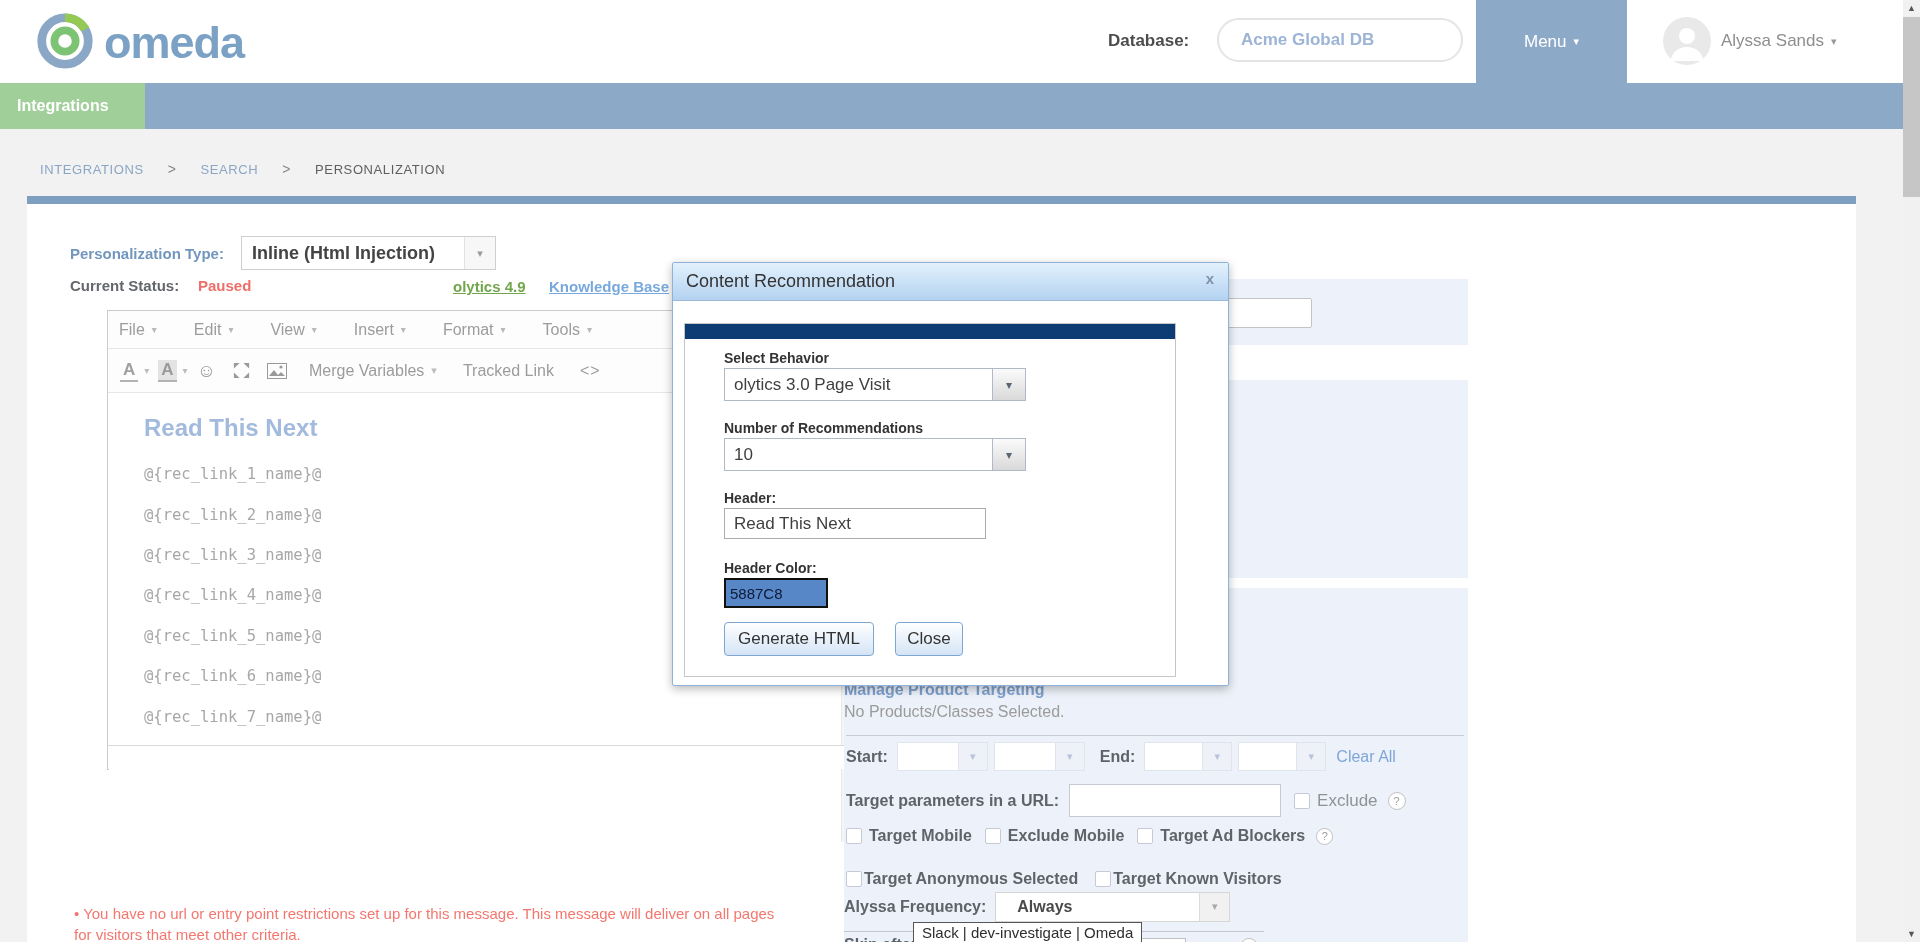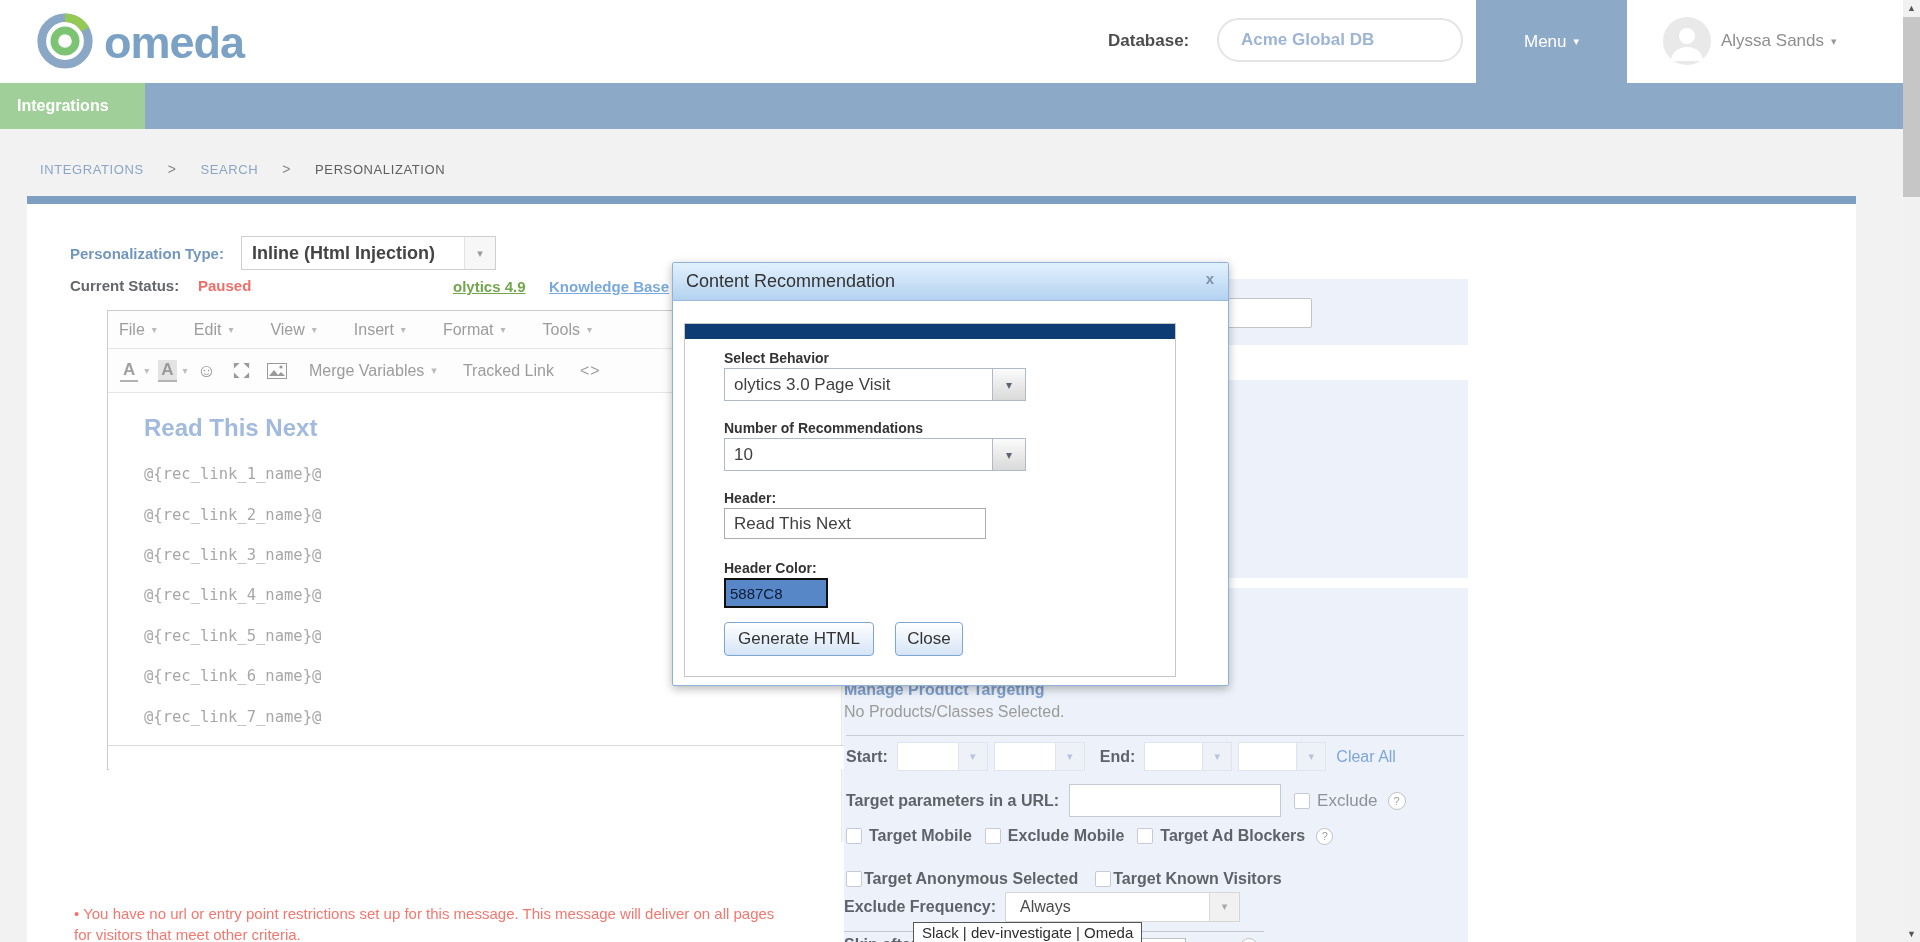--- a/index.html
+++ b/index.html
@@ -99,21 +99,21 @@
   .url-input{width:212px;height:33px;border:1px solid #c6cad3;box-sizing:border-box;background:#fff;font-size:15px;padding:0 6px;font-family:"Liberation Sans",sans-serif;}
   .cb{width:16px;height:16px;background:#fff;border:1px solid #c5cad6;border-radius:2px;box-sizing:border-box;cursor:pointer;flex:none;}
   .glab{font-size:17px;color:#8f9399;}
   .qm{width:18px;height:18px;border-radius:50%;border:1px solid #c2c2c2;color:#9e9e9e;font-size:11px;
       display:flex;align-items:center;justify-content:center;box-sizing:border-box;background:#fff;cursor:pointer;flex:none;}
   .cbrow1{left:846px;top:826px;height:20px;}
   .cbrow2{left:846px;top:869px;height:20px;}
   .cb-label{font-size:16px;font-weight:bold;color:#5e636a;}
   .df-row{left:844px;top:891px;height:31px;}
   .df-select{width:235px;height:30px;border:1px solid #d6d6d6;}
-  .df-select .sel-text{padding-left:14px;font-size:16px;font-weight:normal;color:#4a4a4a;}
+  .df-select .sel-text{padding-left:21px;font-size:16px;font-weight:bold;color:#4a4a4a;}
   .df-select .arrbox{width:30px;background:#f1f1f1;border-left:1px solid #dcdcdc;color:#a9a9a9;font-size:11px;}
   .div2{position:absolute;left:844px;top:931px;width:420px;height:1px;background:#c2c6cf;}
   .skip-label{position:absolute;left:844px;top:936px;font-size:16px;font-weight:bold;color:#5e636a;}
   .skip-input{position:absolute;left:1134px;top:938px;width:52px;height:20px;border:1px solid #bfbfbf;background:#fff;box-sizing:border-box;}
   .days-label{position:absolute;left:1196px;top:940px;font-size:16px;color:#8f9399;}
   .skip-qm{position:absolute;left:1240px;top:938px;}
   .tooltip{position:absolute;left:913px;top:922px;background:#fff;border:1px solid #555;
            padding:1px 8px 2px 8px;font-size:15px;color:#2d2d2d;z-index:70;white-space:nowrap;}
 
   
@@ -341,21 +341,21 @@
   </div>
 
   <div class="row cbrow2">
     <span class="cb"></span>
     <span class="cb-label" style="margin-left:2px;">Target Anonymous Selected</span>
     <span class="cb" style="margin-left:17px;"></span>
     <span class="cb-label" style="margin-left:2px;">Target Known Visitors</span>
   </div>
 
   <div class="row df-row">
-    <span class="blab" style="margin-right:9px;">Exclude Frequency:</span>
+    <span class="blab" style="margin-right:9px;">Alyssa Frequency:</span>
     <div class="sel df-select">
       <span class="sel-text">Always</span>
       <span class="arrbox">▾</span>
     </div>
   </div>
 
   <div class="div2"></div>
   <span class="skip-label">Skip after:</span>
   <input class="skip-input" style="">
   <span class="days-label">days</span>

